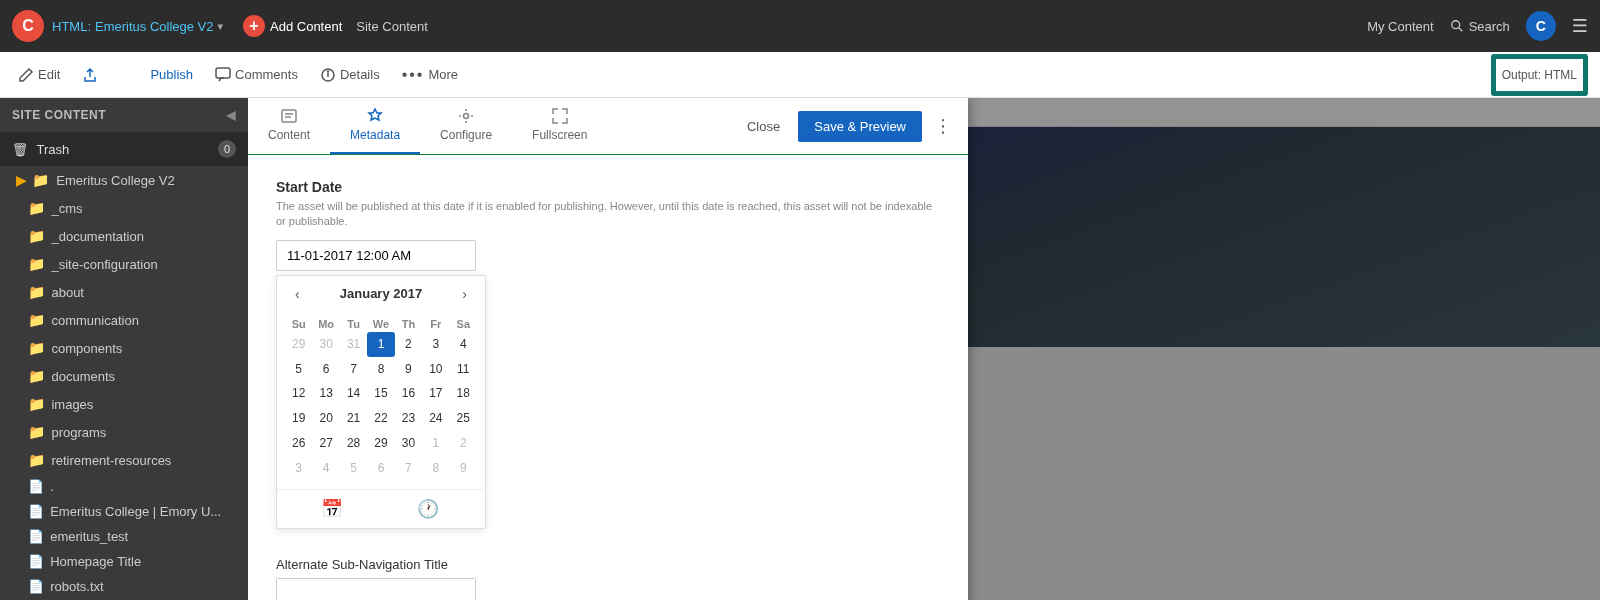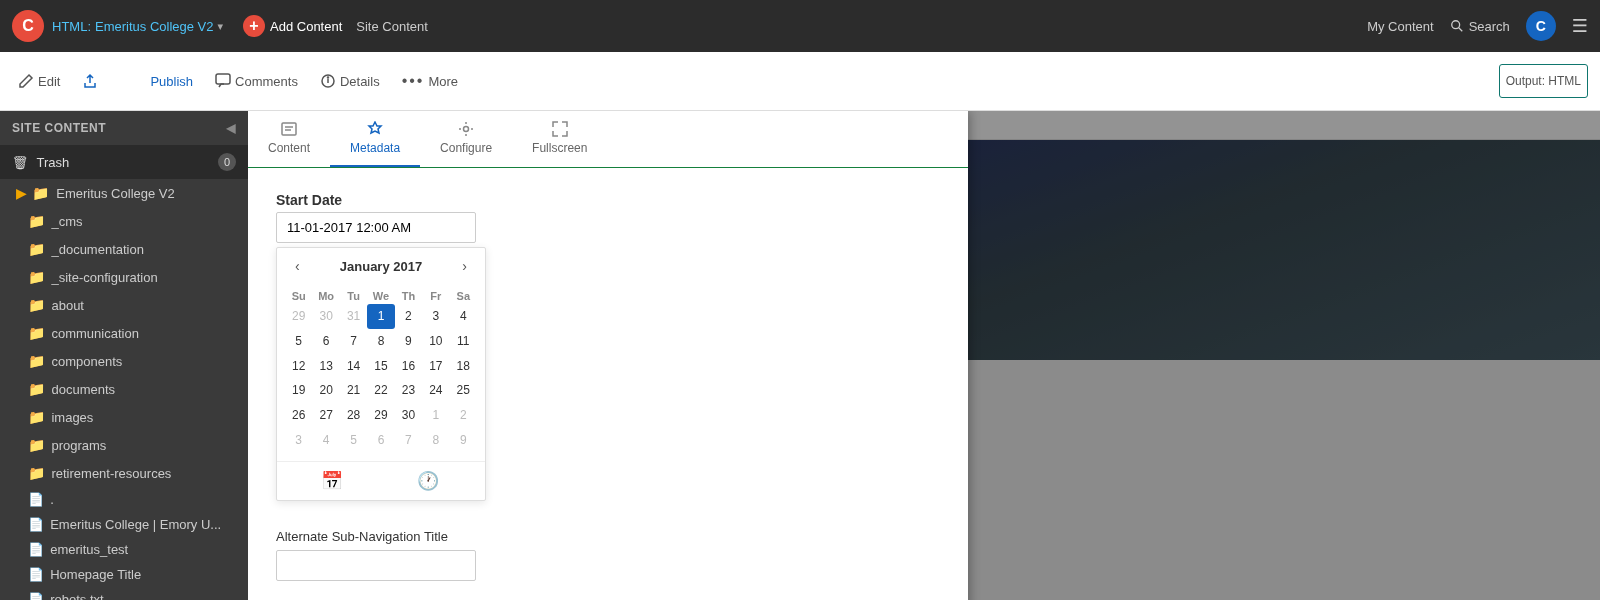--- a/index.html
+++ b/index.html
@@ -61,36 +61,36 @@
       width: 30px; height: 30px;
       background: #1565c0;
       border-radius: 50%;
       display: flex; align-items: center; justify-content: center;
       color: #fff; font-weight: bold; font-size: 14px;
     }
     .top-nav-hamburger { color: #ccc; font-size: 18px; cursor: pointer; }
 
     
     .second-bar {
-      height: 59px;
+      height: 46px;
       background: #fff;
       border-bottom: 1px solid #ddd;
       display: flex;
       align-items: center;
       padding: 0 12px;
       gap: 10px;
     }
     .second-bar-action {
       display: flex; align-items: center; gap: 4px;
       color: #555; font-size: 13px; cursor: pointer; padding: 4px 6px;
     }
     .second-bar-action svg { width: 16px; height: 16px; }
     .second-bar-right { margin-left: auto; display: flex; align-items: center; gap: 10px; }
     .output-select {
-      font-size: 12px; color: #555; border: 1px solid #0f766e; padding: 9px 6px; border-radius: 3px; cursor: pointer;
+      font-size: 12px; color: #555; border: 5px solid #0f766e; padding: 9px 6px; border-radius: 3px; cursor: pointer;
     }
 
     
     .main-layout {
       display: flex;
       height: calc(600px - 52px - 46px);
     }
 
     
     .sidebar {
@@ -477,24 +477,30 @@
                 <path d="M8 1v2M8 13v2M1 8h2M13 8h2"></path>
               </svg>
             <span>Configure</span>
           </div>
           <div class="modal-tab">
             <svg viewBox="0 0 16 16" fill="none" stroke="#888" stroke-width="1.5" width="16" height="16">
                 <path d="M1 6V1h5M10 1h5v5M1 10v5h5M10 15h5v-5"></path>
               </svg>
             <span>Fullscreen</span>
           </div>
+          <div class="modal-tab-actions">
+            <button class="close-btn">Close</button>
+            <button class="save-preview-btn">Save &amp; Preview</button>
+            <button class="modal-more-btn">⋮</button>
+          </div>
         </div>
 
         <div class="modal-body">
           <div class="field-section-title">Start Date</div>
+          <div class="field-help">The asset will be published at this date if it is enabled for publishing. However, until this date is reached, this asset will not be indexable or publishable.</div>
           <input class="date-input" type="text" value="11-01-2017 12:00 AM" style="">
 
           
           <div class="calendar-container">
             <div class="calendar-header">
               <button class="cal-nav">‹</button>
               <span>January 2017</span>
               <button class="cal-nav">›</button>
             </div>
             <div class="calendar-grid">

